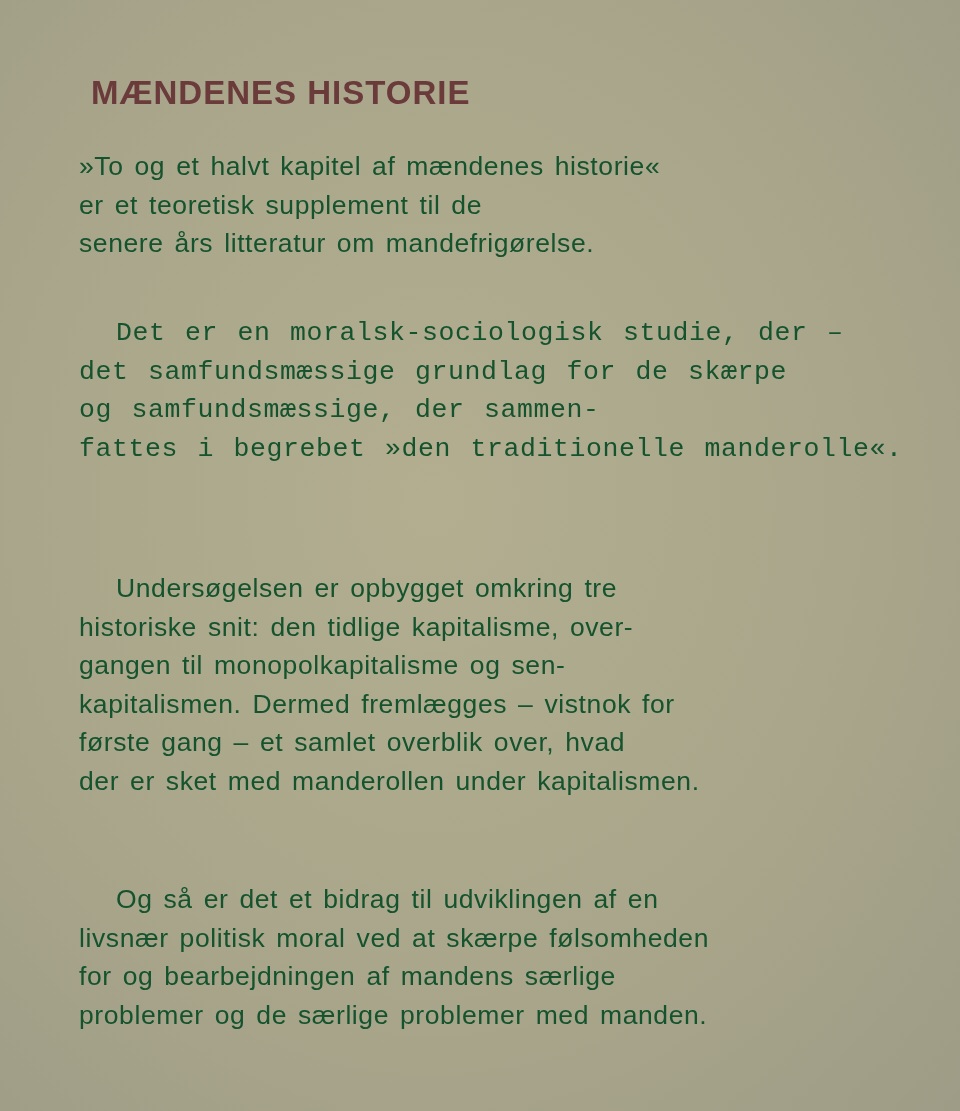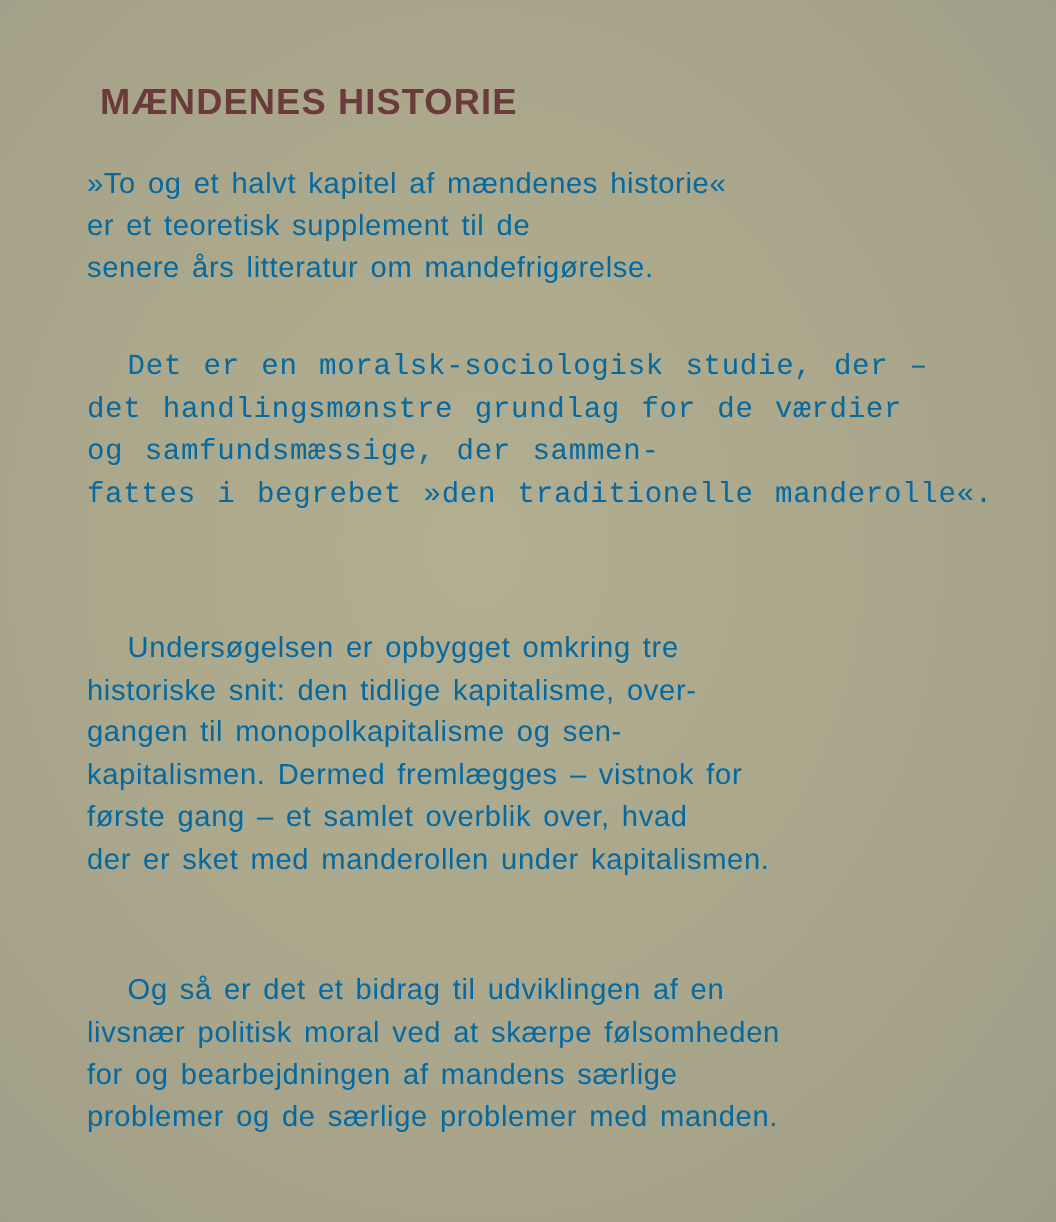--- a/index.html
+++ b/index.html
@@ -29,21 +29,21 @@
       color: #6b3a3a;
       margin: 12px;
       white-space: nowrap;
     }
     .para {
       position: absolute;
       left: 79px;
       font-family: "Liberation Sans", sans-serif;
       font-size: 26.5px;
       line-height: 38.5px;
-      color: #0369a1;
+      color: #14532d;
       letter-spacing: 0.6px;
       word-spacing: 3px;
       margin: 0;
     }
     .line {
       display: block;
       white-space: nowrap;
     }
     .indent {
       padding-left: 37px;
@@ -60,21 +60,21 @@
   <h1 class="title">MÆNDENES HISTORIE</h1>
 
   <p class="para" id="p1">
     <span class="line">»To og et halvt kapitel af mændenes historie«</span>
     <span class="line">er et teoretisk supplement til de</span>
     <span class="line">senere års litteratur om mandefrigørelse.</span>
   </p>
 
   <p class="para" id="p2">
     <span class="line indent">Det er en moralsk-sociologisk studie, der –</span>
-    <span class="line">det handlingsmønstre grundlag for de værdier</span>
+    <span class="line">det samfundsmæssige grundlag for de skærpe</span>
     <span class="line">og samfundsmæssige, der sammen-</span>
     <span class="line">fattes i begrebet »den traditionelle manderolle«.</span>
   </p>
 
   <p class="para" id="p4">
     <span class="line indent">Og så er det et bidrag til udviklingen af en</span>
     <span class="line">livsnær politisk moral ved at skærpe følsomheden</span>
     <span class="line">for og bearbejdningen af mandens særlige</span>
     <span class="line">problemer og de særlige problemer med manden.</span>
   </p>

